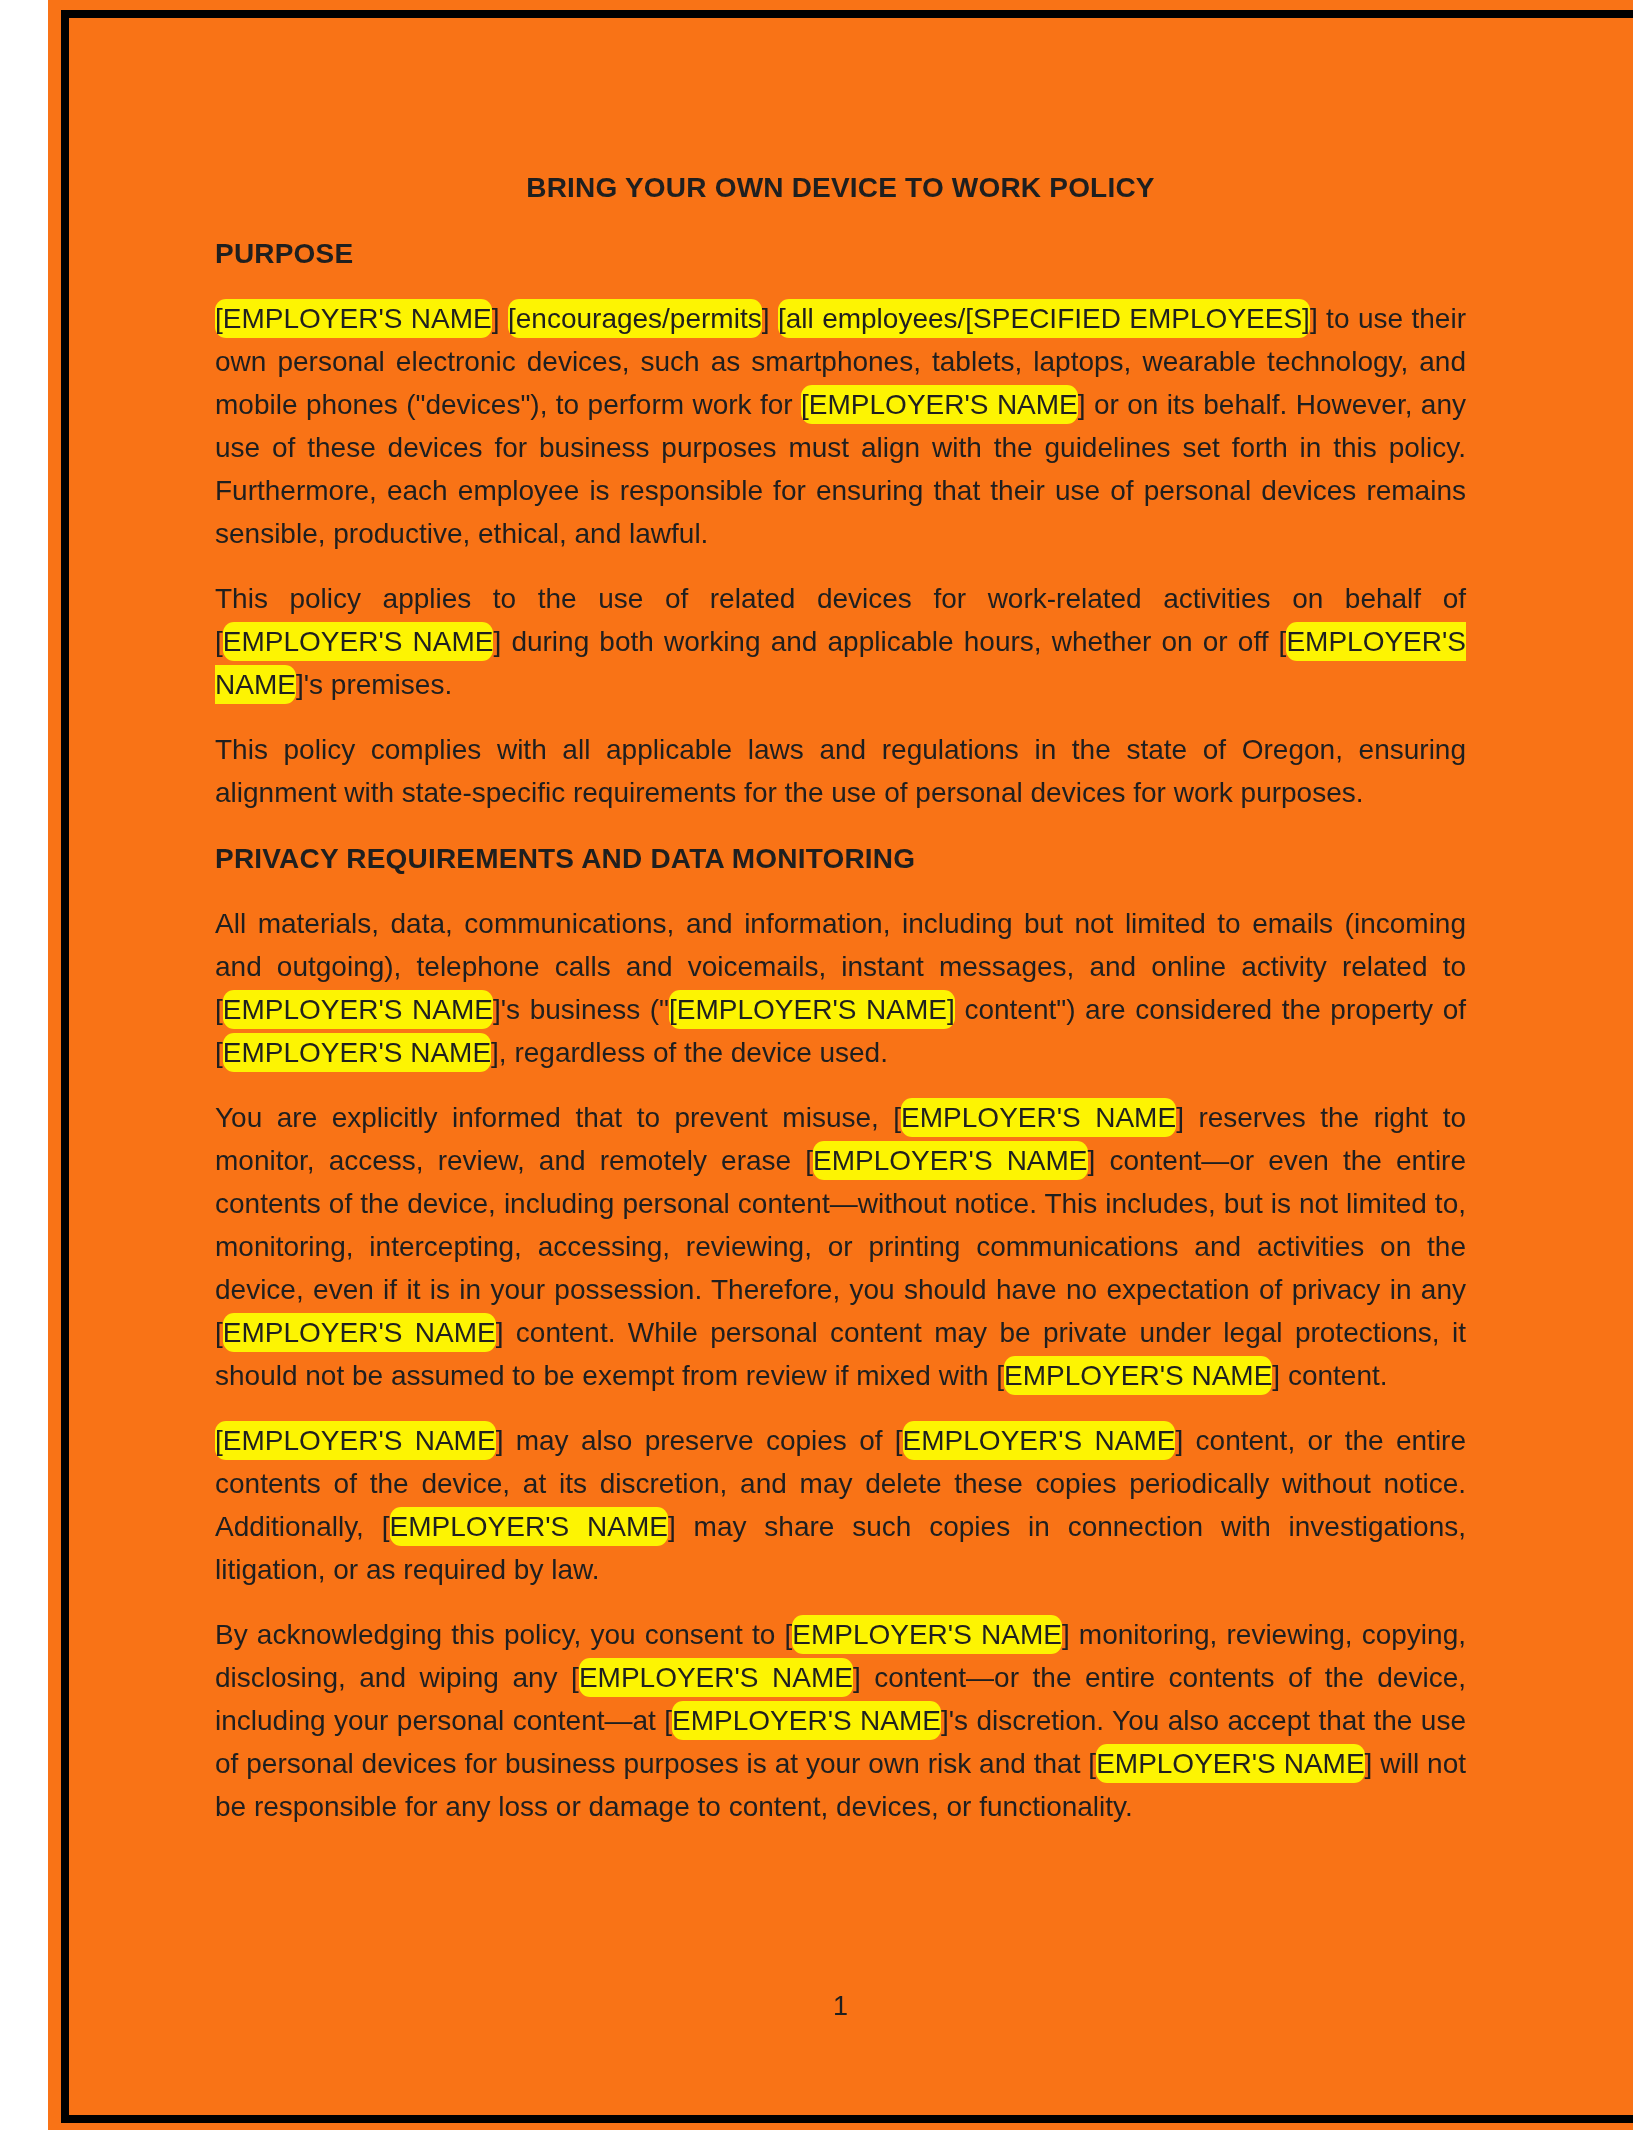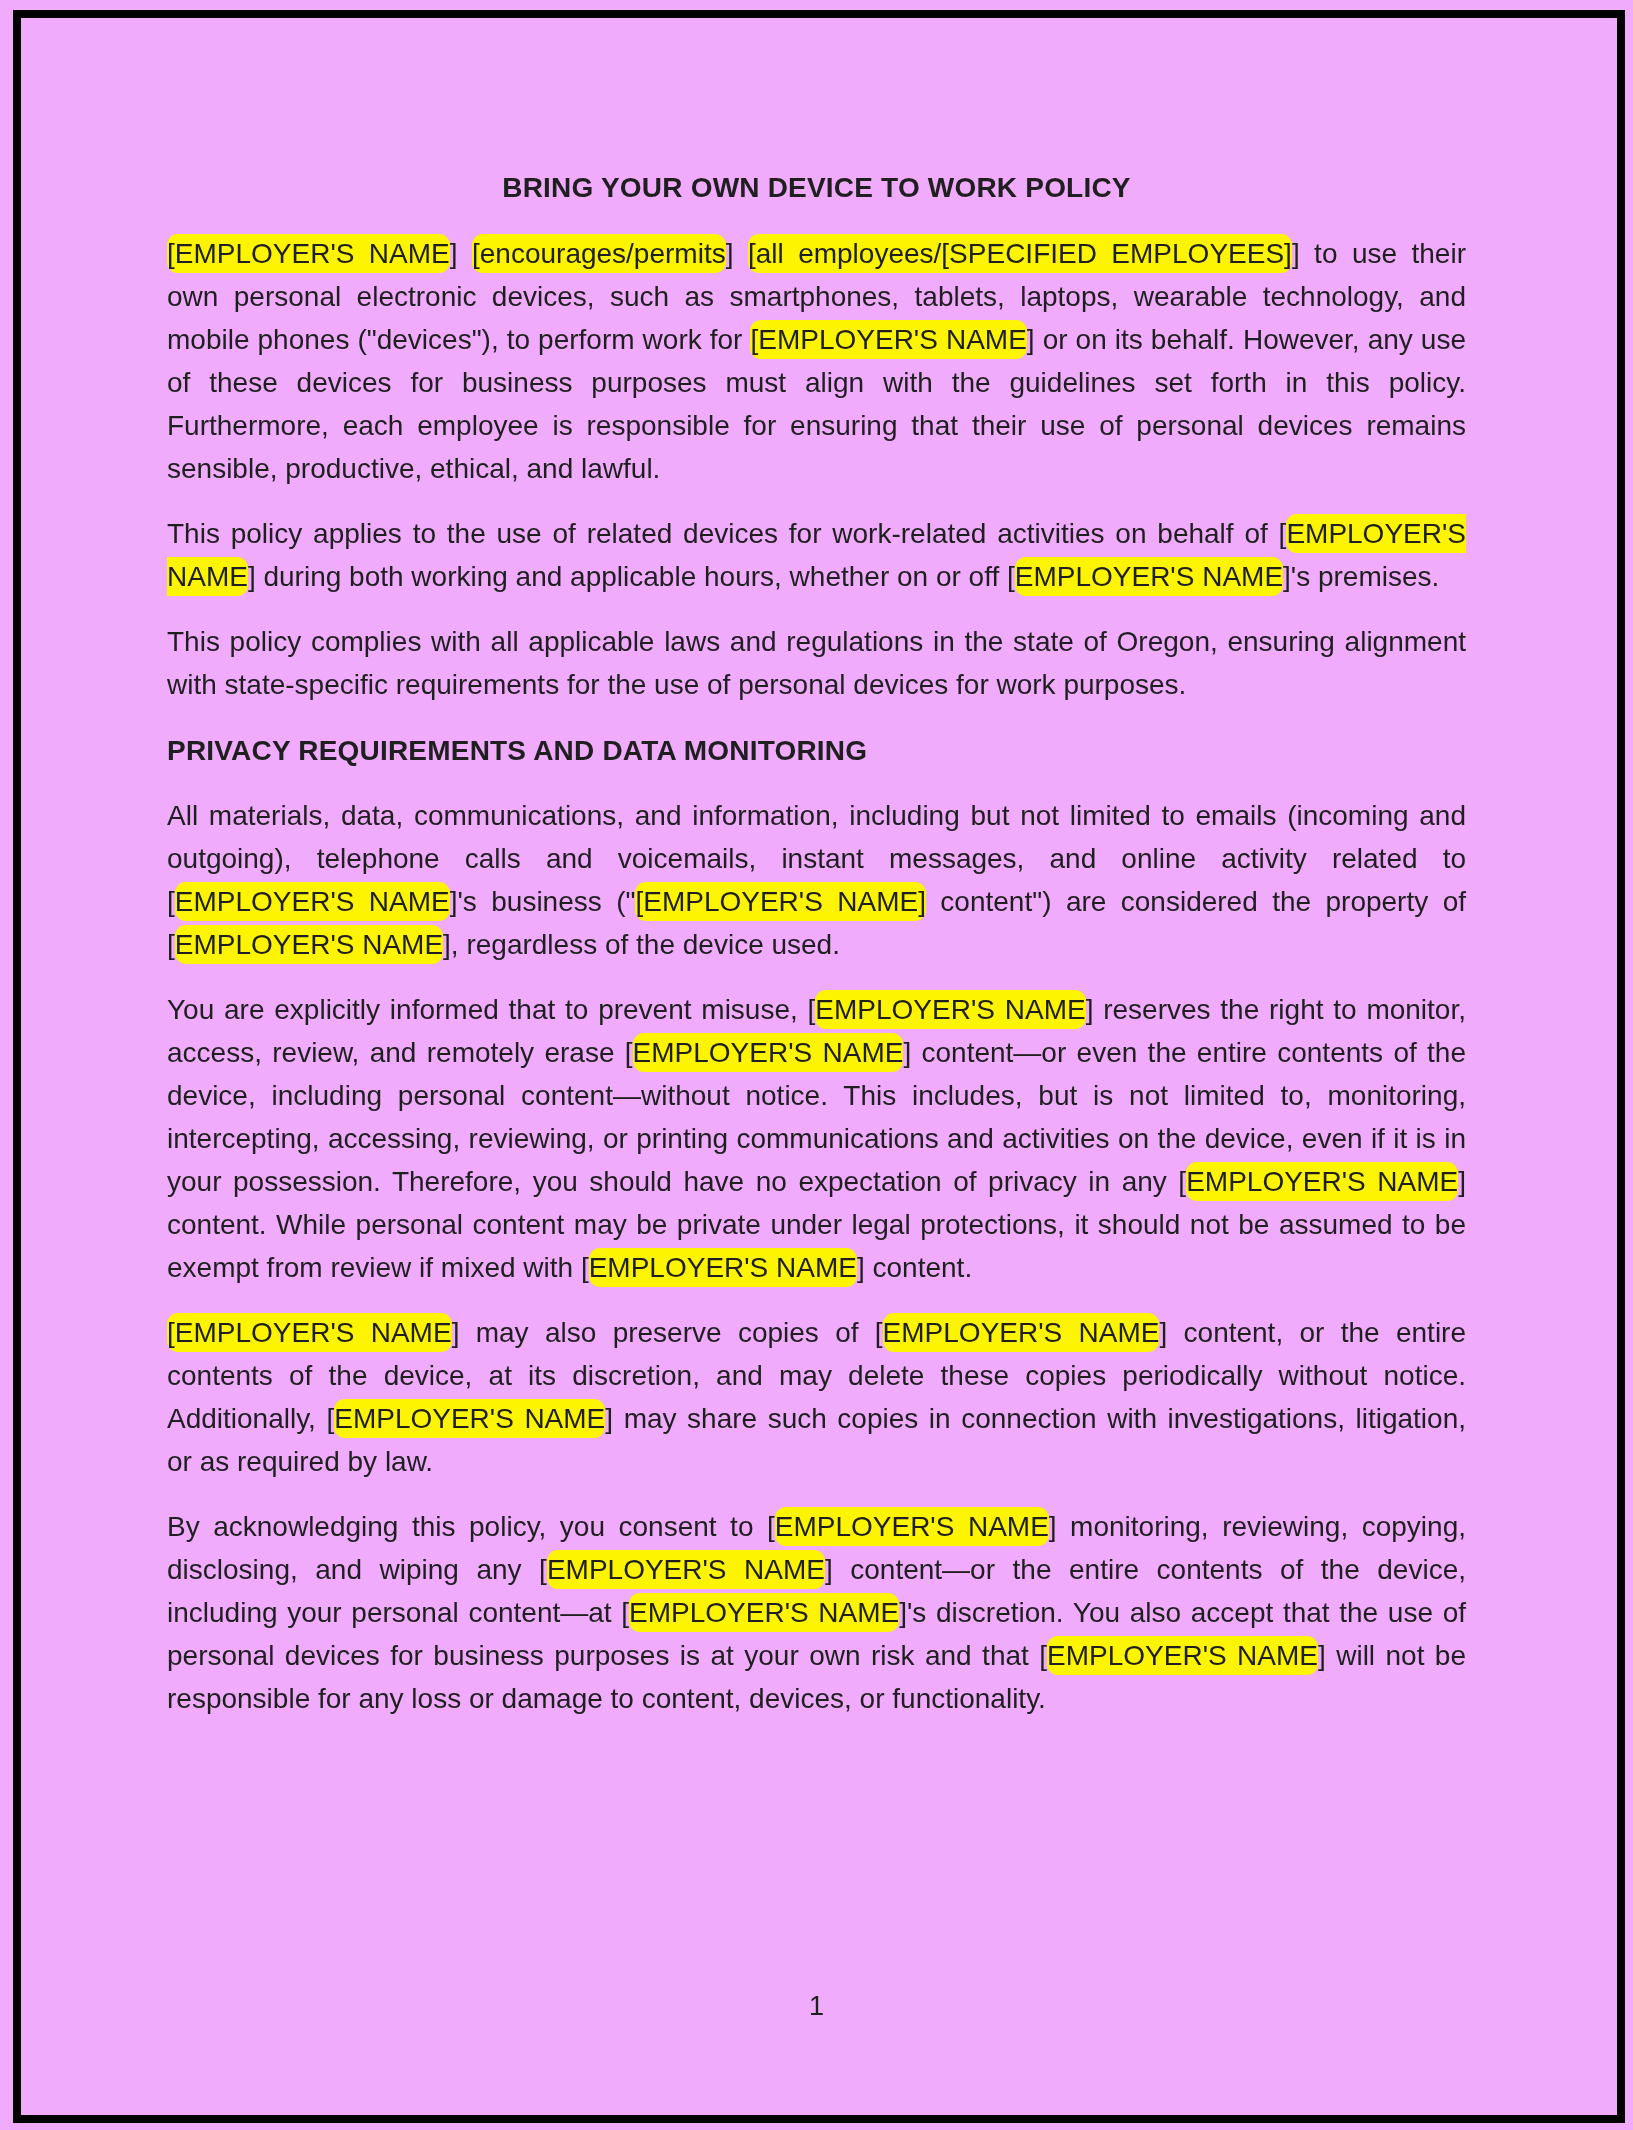--- a/index.html
+++ b/index.html
@@ -11,21 +11,22 @@
     width: 1633px;
     height: 2130px;
     position: relative;
     overflow: hidden;
     font-family: "Liberation Sans", "DejaVu Sans", sans-serif;
     color: var(--ink, #1f1f1f);
   }
   .page {
     position: absolute;
     inset: 0;
-    background: #f0abfc;
+    background: #f97316;
+    margin-left: 48px;
   }
   .frame {
     position: absolute;
     left: 13px;
     top: 10px;
     width: 1612px;
     height: 2113px;
     border: 8px solid var(--frame, #000000);
     box-sizing: border-box;
     pointer-events: none;
@@ -76,20 +77,21 @@
   }
 </style>
 </head>
 <body style="--ink: #1f1f1f; --hl: #fdf402; --frame: #000000;">
 
 <div class="page">
   <div class="frame"></div>
   <div class="content">
     <h1 class="doc-title">BRING YOUR OWN DEVICE TO WORK POLICY</h1>
     <div id="doc-body">
+        <h2 class="section-heading">PURPOSE</h2>
         <p class="para"><span class="hl">[EMPLOYER'S NAME</span><span>] </span><span class="hl">[encourages/permits</span><span>] </span><span class="hl">[all employees/[SPECIFIED EMPLOYEES]</span><span>] to use their own personal electronic devices, such as smartphones, tablets, laptops, wearable technology, and mobile phones ("</span><span class="b">devices</span><span>"), to perform work for </span><span class="hl">[EMPLOYER'S NAME</span><span>] or on its behalf. However, any use of these devices for business purposes must align with the guidelines set forth in this policy. Furthermore, each employee is responsible for ensuring that their use of personal devices remains sensible, productive, ethical, and lawful.</span></p>
         <p class="para"><span>This policy applies to the use of related devices for work-related activities on behalf of [</span><span class="hl">EMPLOYER'S NAME</span><span>] during both working and applicable hours, whether on or off [</span><span class="hl">EMPLOYER'S NAME</span><span>]'s premises.</span></p>
         <p class="para"><span>This policy complies with all applicable laws and regulations in the state of Oregon, ensuring alignment with state-specific requirements for the use of personal devices for work purposes.</span></p>
         <h2 class="section-heading">PRIVACY REQUIREMENTS AND DATA MONITORING</h2>
         <p class="para"><span>All materials, data, communications, and information, including but not limited to emails (incoming and outgoing), telephone calls and voicemails, instant messages, and online activity related to [</span><span class="hl">EMPLOYER'S NAME</span><span>]'s business ("</span><span class="hl b">[EMPLOYER'S NAME]</span><span class="b"> content</span><span>") are considered the property of [</span><span class="hl">EMPLOYER'S NAME</span><span>], regardless of the device used.</span></p>
         <p class="para"><span>You are explicitly informed that to prevent misuse, [</span><span class="hl">EMPLOYER'S NAME</span><span>] reserves the right to monitor, access, review, and remotely erase [</span><span class="hl">EMPLOYER'S NAME</span><span>] content—or even the entire contents of the device, including personal content—without notice. This includes, but is not limited to, monitoring, intercepting, accessing, reviewing, or printing communications and activities on the device, even if it is in your possession. Therefore, you should have no expectation of privacy in any [</span><span class="hl">EMPLOYER'S NAME</span><span>] content. While personal content may be private under legal protections, it should not be assumed to be exempt from review if mixed with [</span><span class="hl">EMPLOYER'S NAME</span><span>] content.</span></p>
         <p class="para"><span class="hl">[EMPLOYER'S NAME</span><span>] may also preserve copies of [</span><span class="hl">EMPLOYER'S NAME</span><span>] content, or the entire contents of the device, at its discretion, and may delete these copies periodically without notice. Additionally, [</span><span class="hl">EMPLOYER'S NAME</span><span>] may share such copies in connection with investigations, litigation, or as required by law.</span></p>
         <p class="para"><span>By acknowledging this policy, you consent to [</span><span class="hl">EMPLOYER'S NAME</span><span>] monitoring, reviewing, copying, disclosing, and wiping any [</span><span class="hl">EMPLOYER'S NAME</span><span>] content—or the entire contents of the device, including your personal content—at [</span><span class="hl">EMPLOYER'S NAME</span><span>]'s discretion. You also accept that the use of personal devices for business purposes is at your own risk and that [</span><span class="hl">EMPLOYER'S NAME</span><span>] will not be responsible for any loss or damage to content, devices, or functionality.</span></p>
       </div>
   </div>

